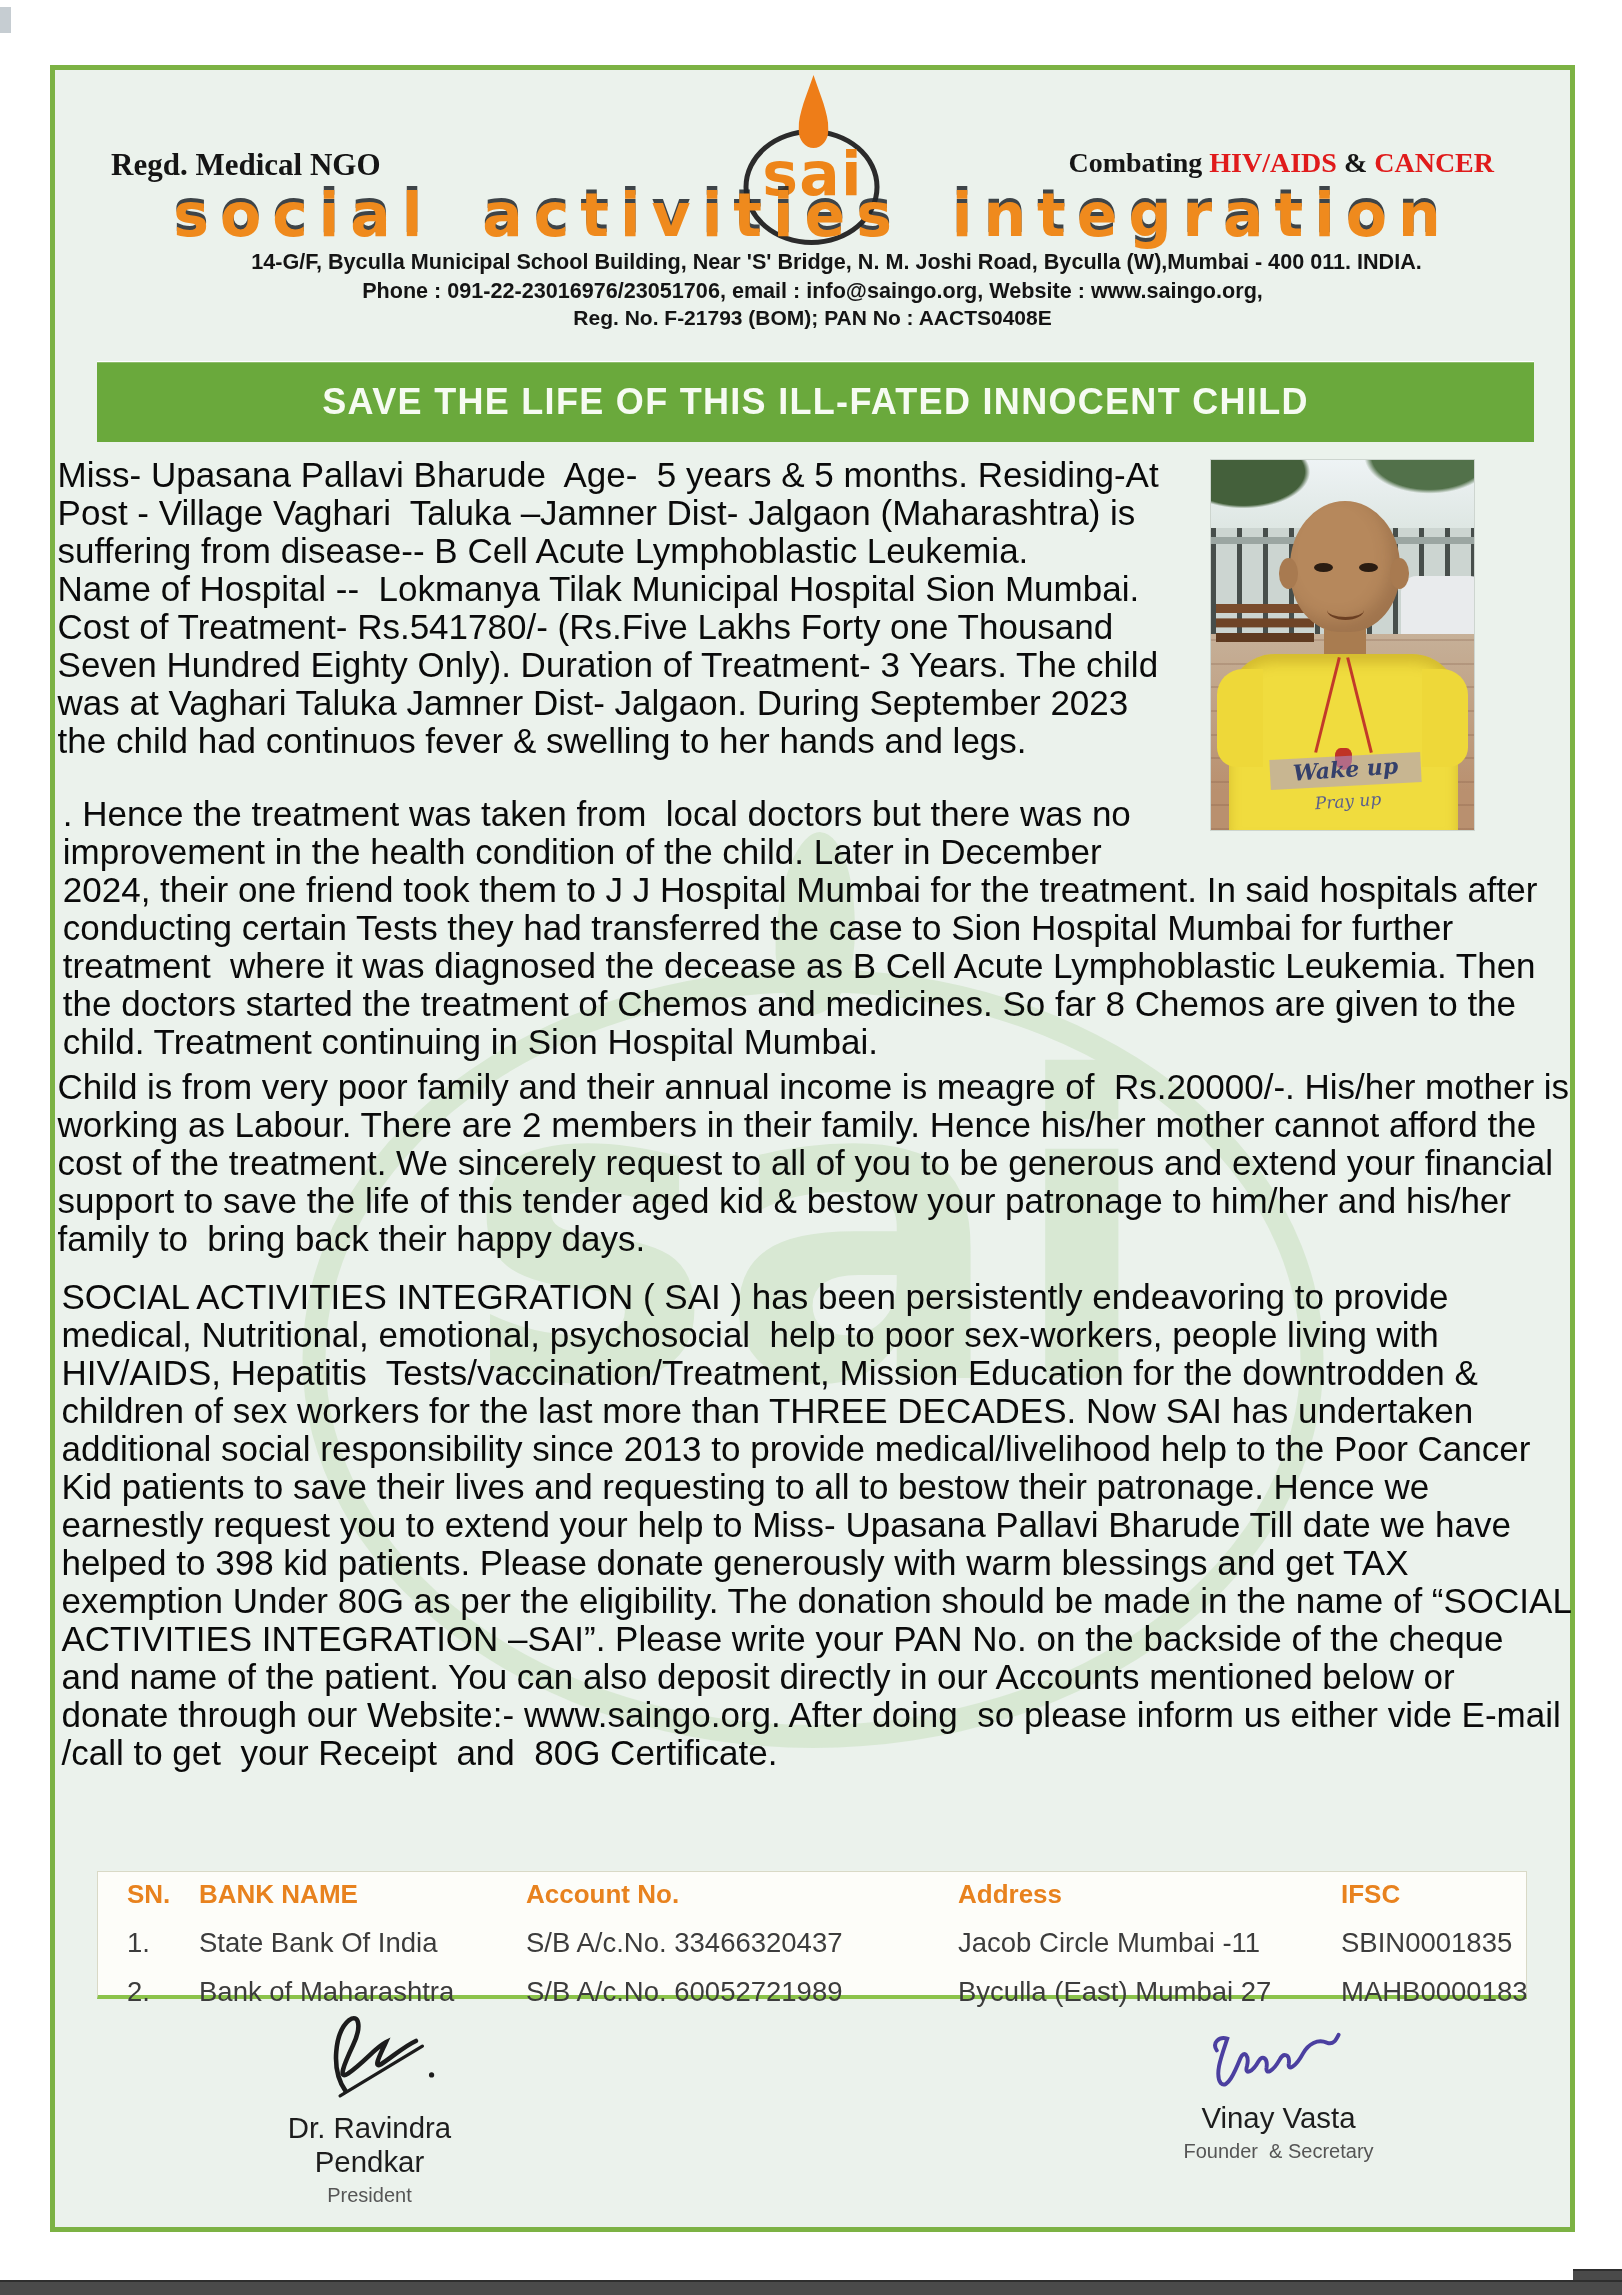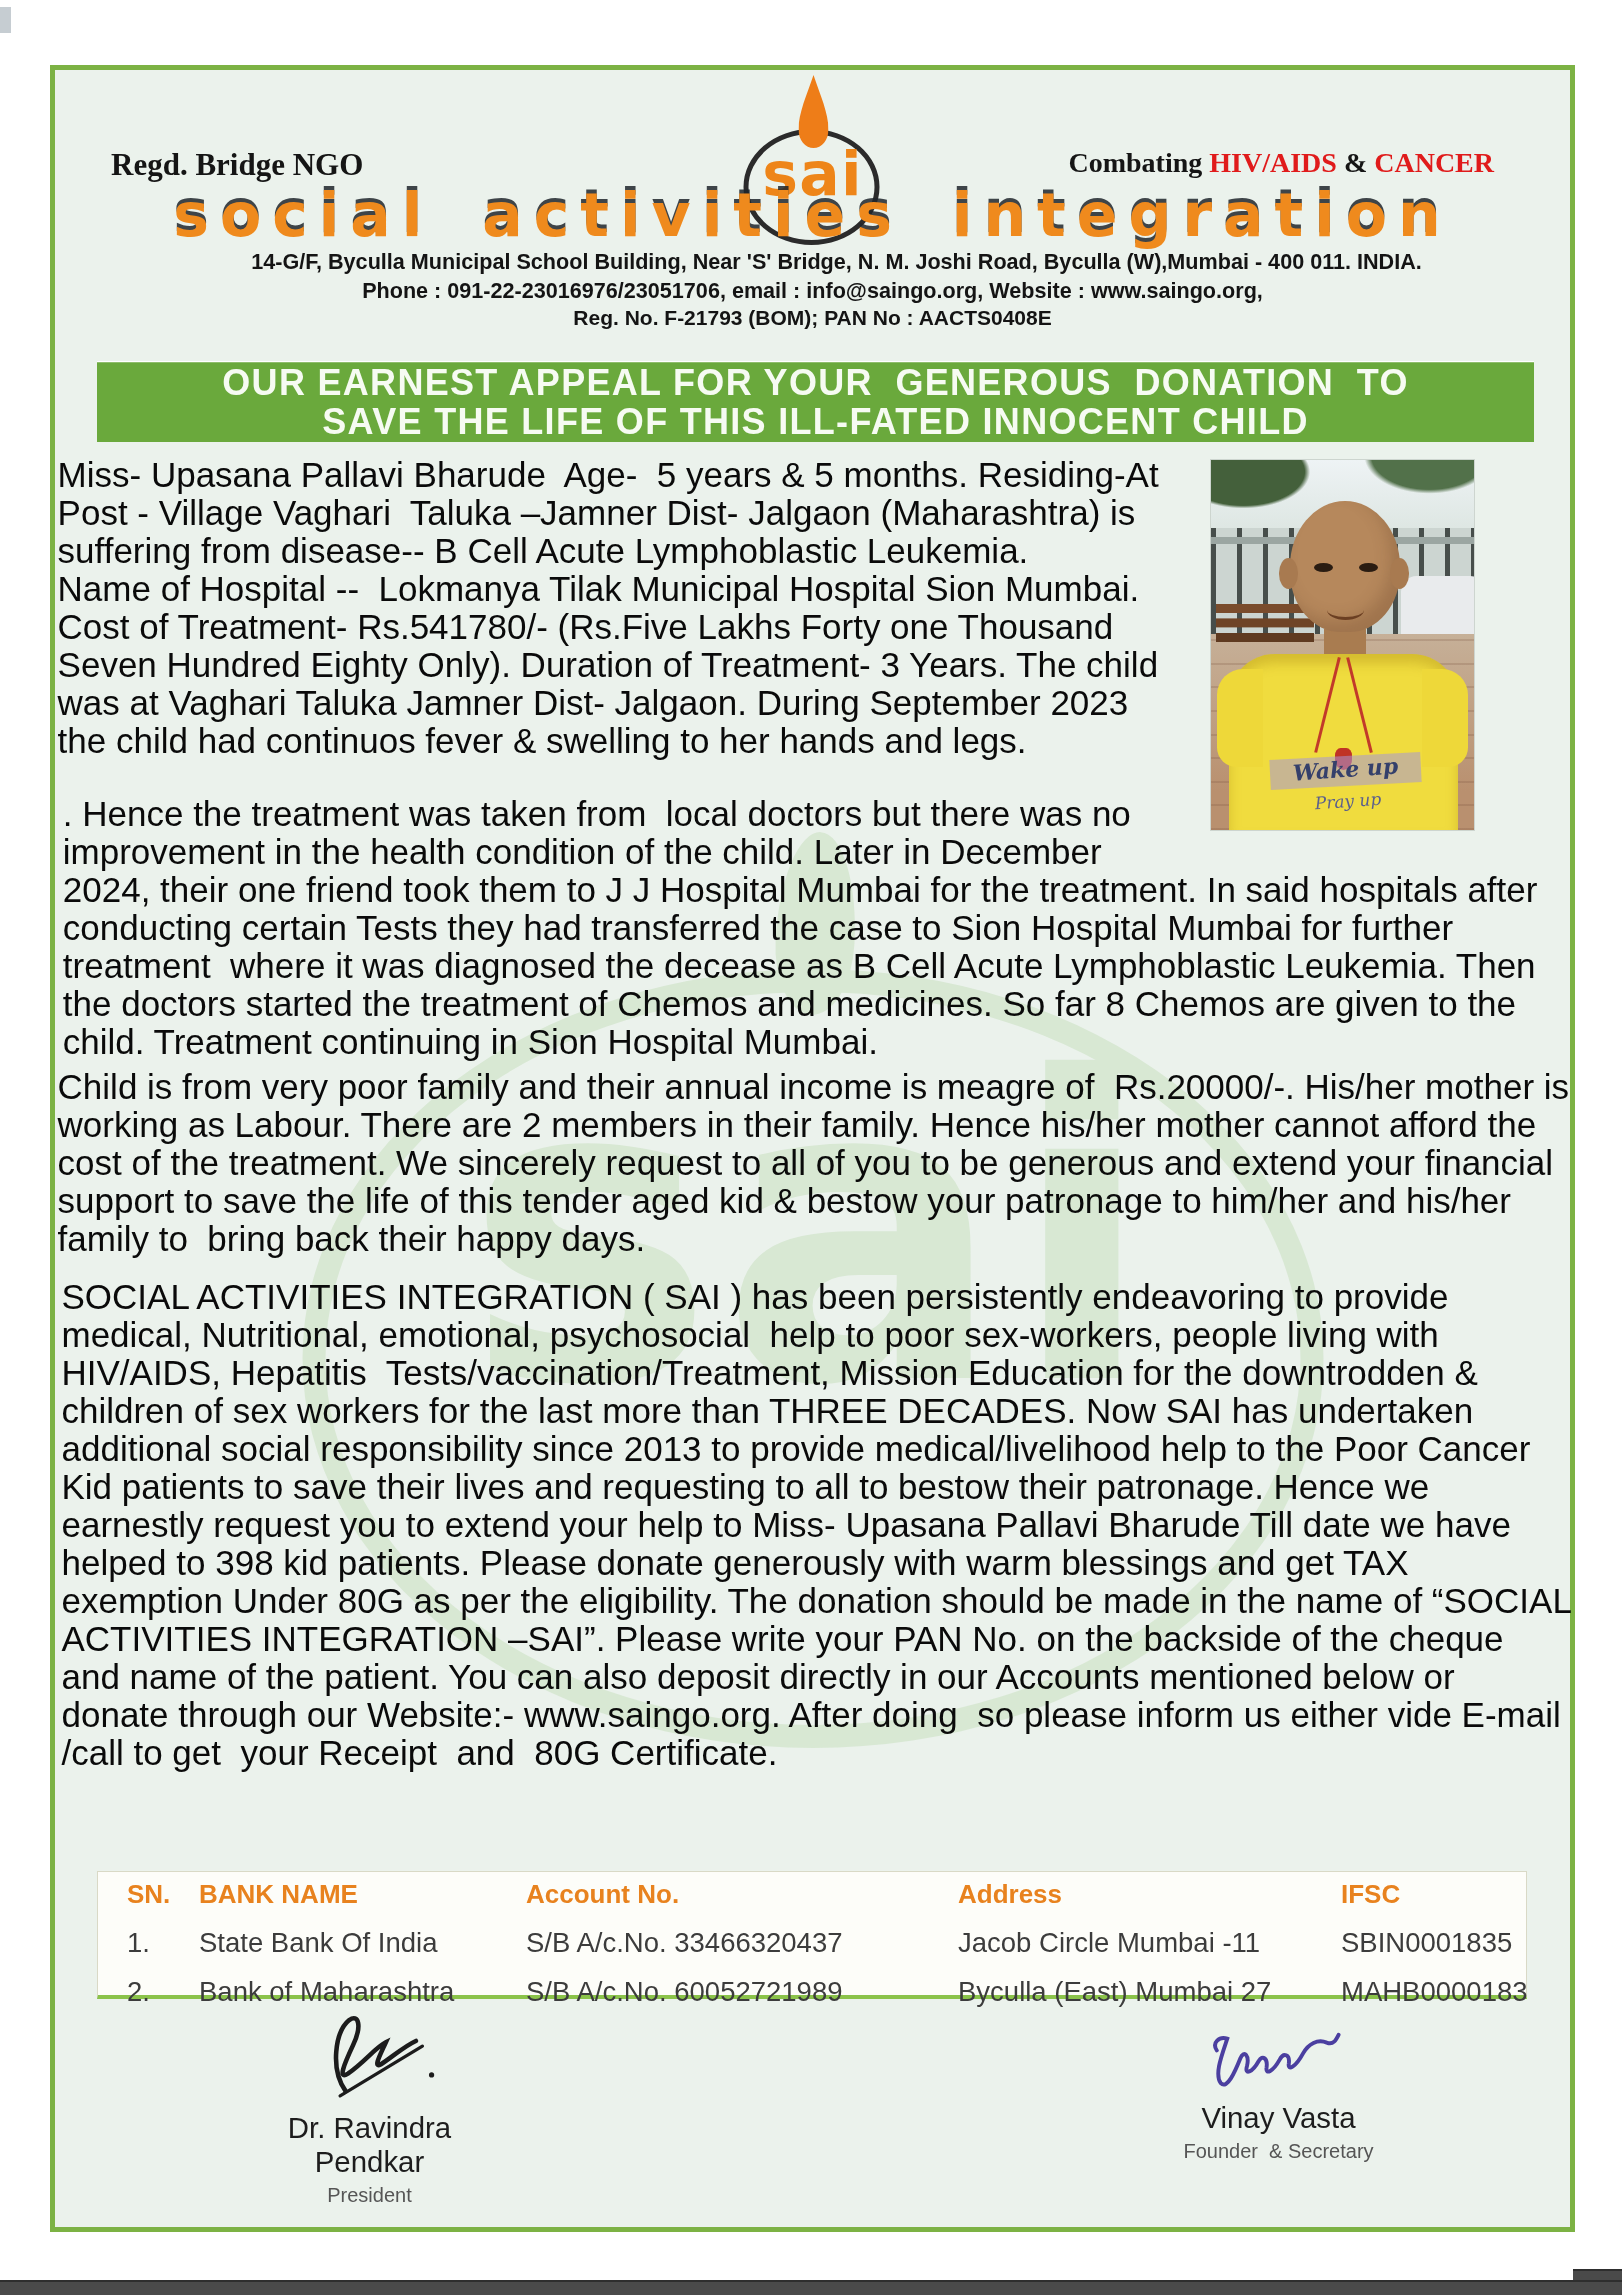--- a/index.html
+++ b/index.html
@@ -104,40 +104,39 @@
 </head>
 <body>
 
 <div id="canvas">
 
   <div class="corner-chip"></div>
 
   <div class="frame">
     <div class="frame-inner">
 
-      <div class="regd">Regd. Bridge NGO</div>
+      <div class="regd">Regd. Medical NGO</div>
 
       <div class="combating"><span>Combating </span><span class="red">HIV/AIDS</span><span> &amp; </span><span class="red">CANCER</span></div>
 
       <div class="logo">
         <div class="logo-ellipse"></div>
         <svg class="logo-flame" viewBox="0 0 46 118">
           <path d="M23,0 C13,30 0,58 0,84 a23,28 0 0 0 46,0 C46,58 33,30 23,0 Z" fill="#ee7d18"></path>
         </svg>
         <div class="logo-sai">sai</div>
       </div>
 
       <div class="org-title">social activities integration</div>
 
       <div class="hline addr">14-G/F, Byculla Municipal School Building, Near 'S' Bridge, N. M. Joshi Road, Byculla (W),Mumbai - 400 011. INDIA.</div>
       <div class="hline phone">Phone : 091-22-23016976/23051706, email : info@saingo.org, Website : www.saingo.org,</div>
       <div class="hline reg">Reg. No. F-21793 (BOM); PAN No : AACTS0408E</div>
 
       <div class="banner">
-        <div>OUR EARNEST APPEAL FOR YOUR  GENEROUS  DONATION  TO</div>
         <div>SAVE THE LIFE OF THIS ILL-FATED INNOCENT CHILD</div>
       </div>
 
       <div class="watermark">
         <div class="wm-leaf"></div>
         <div class="wm-ellipse"></div>
         <div class="wm-text">sai</div>
       </div>
 
       <div class="content">

